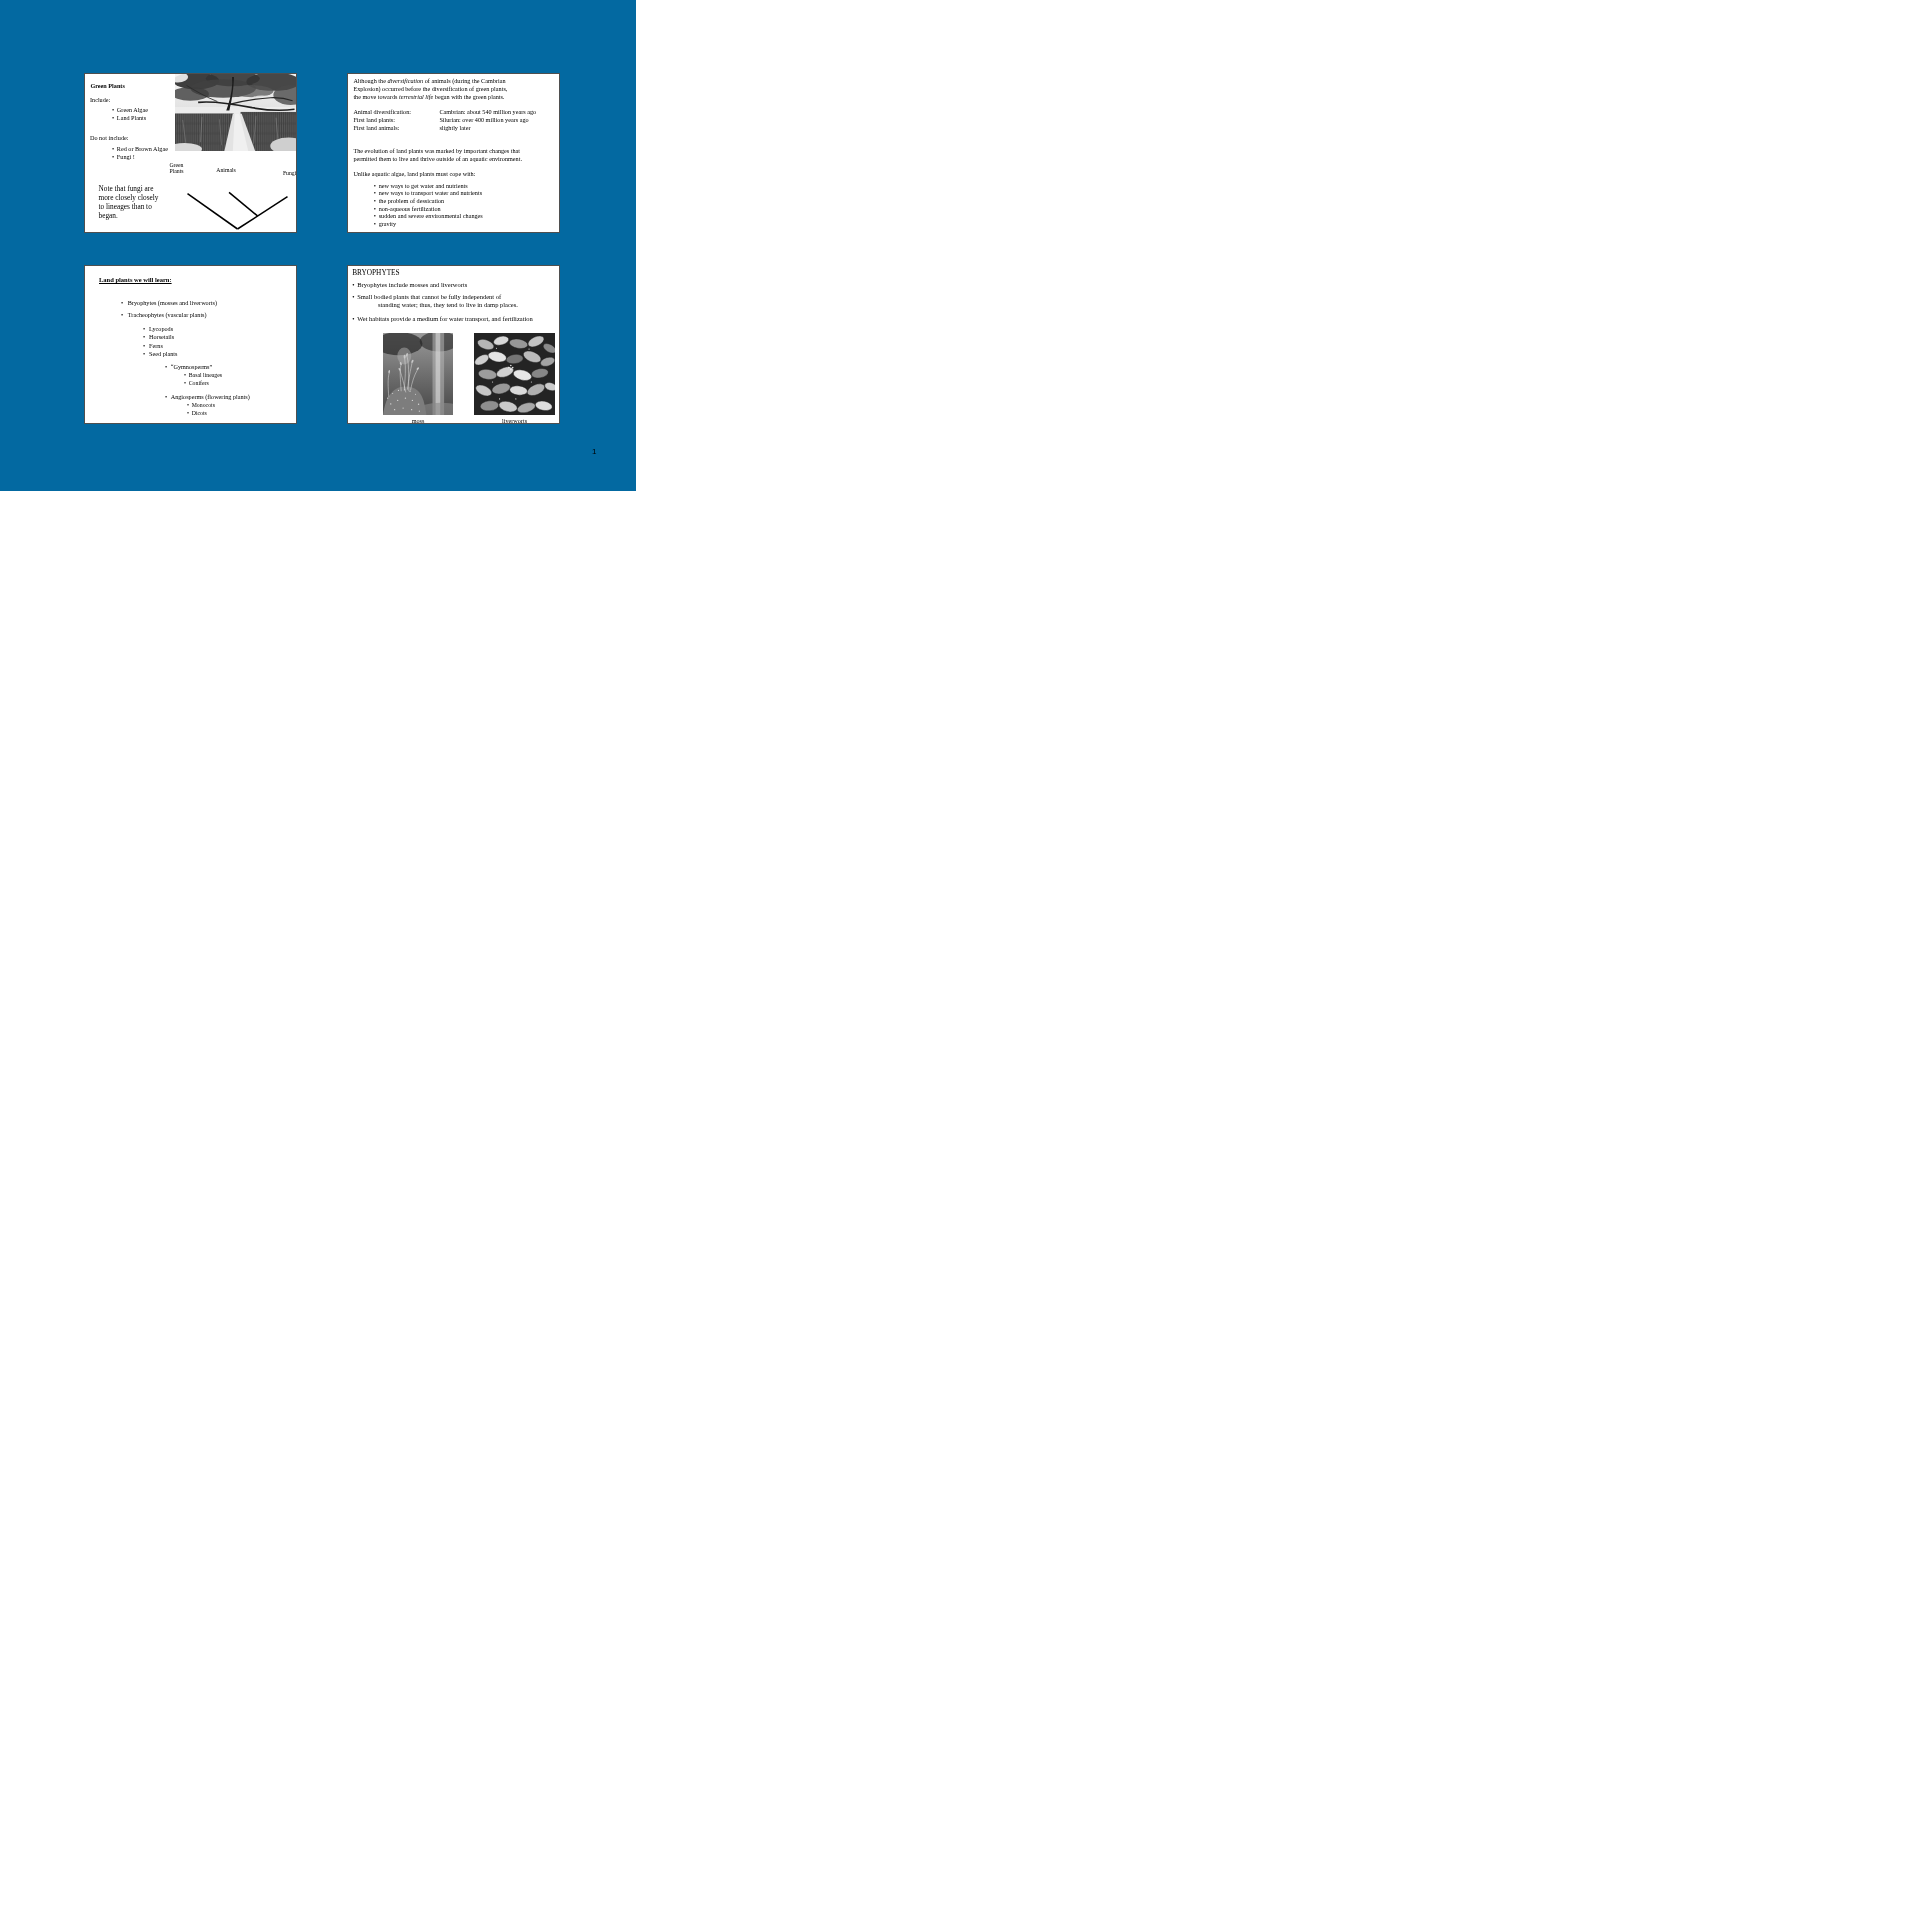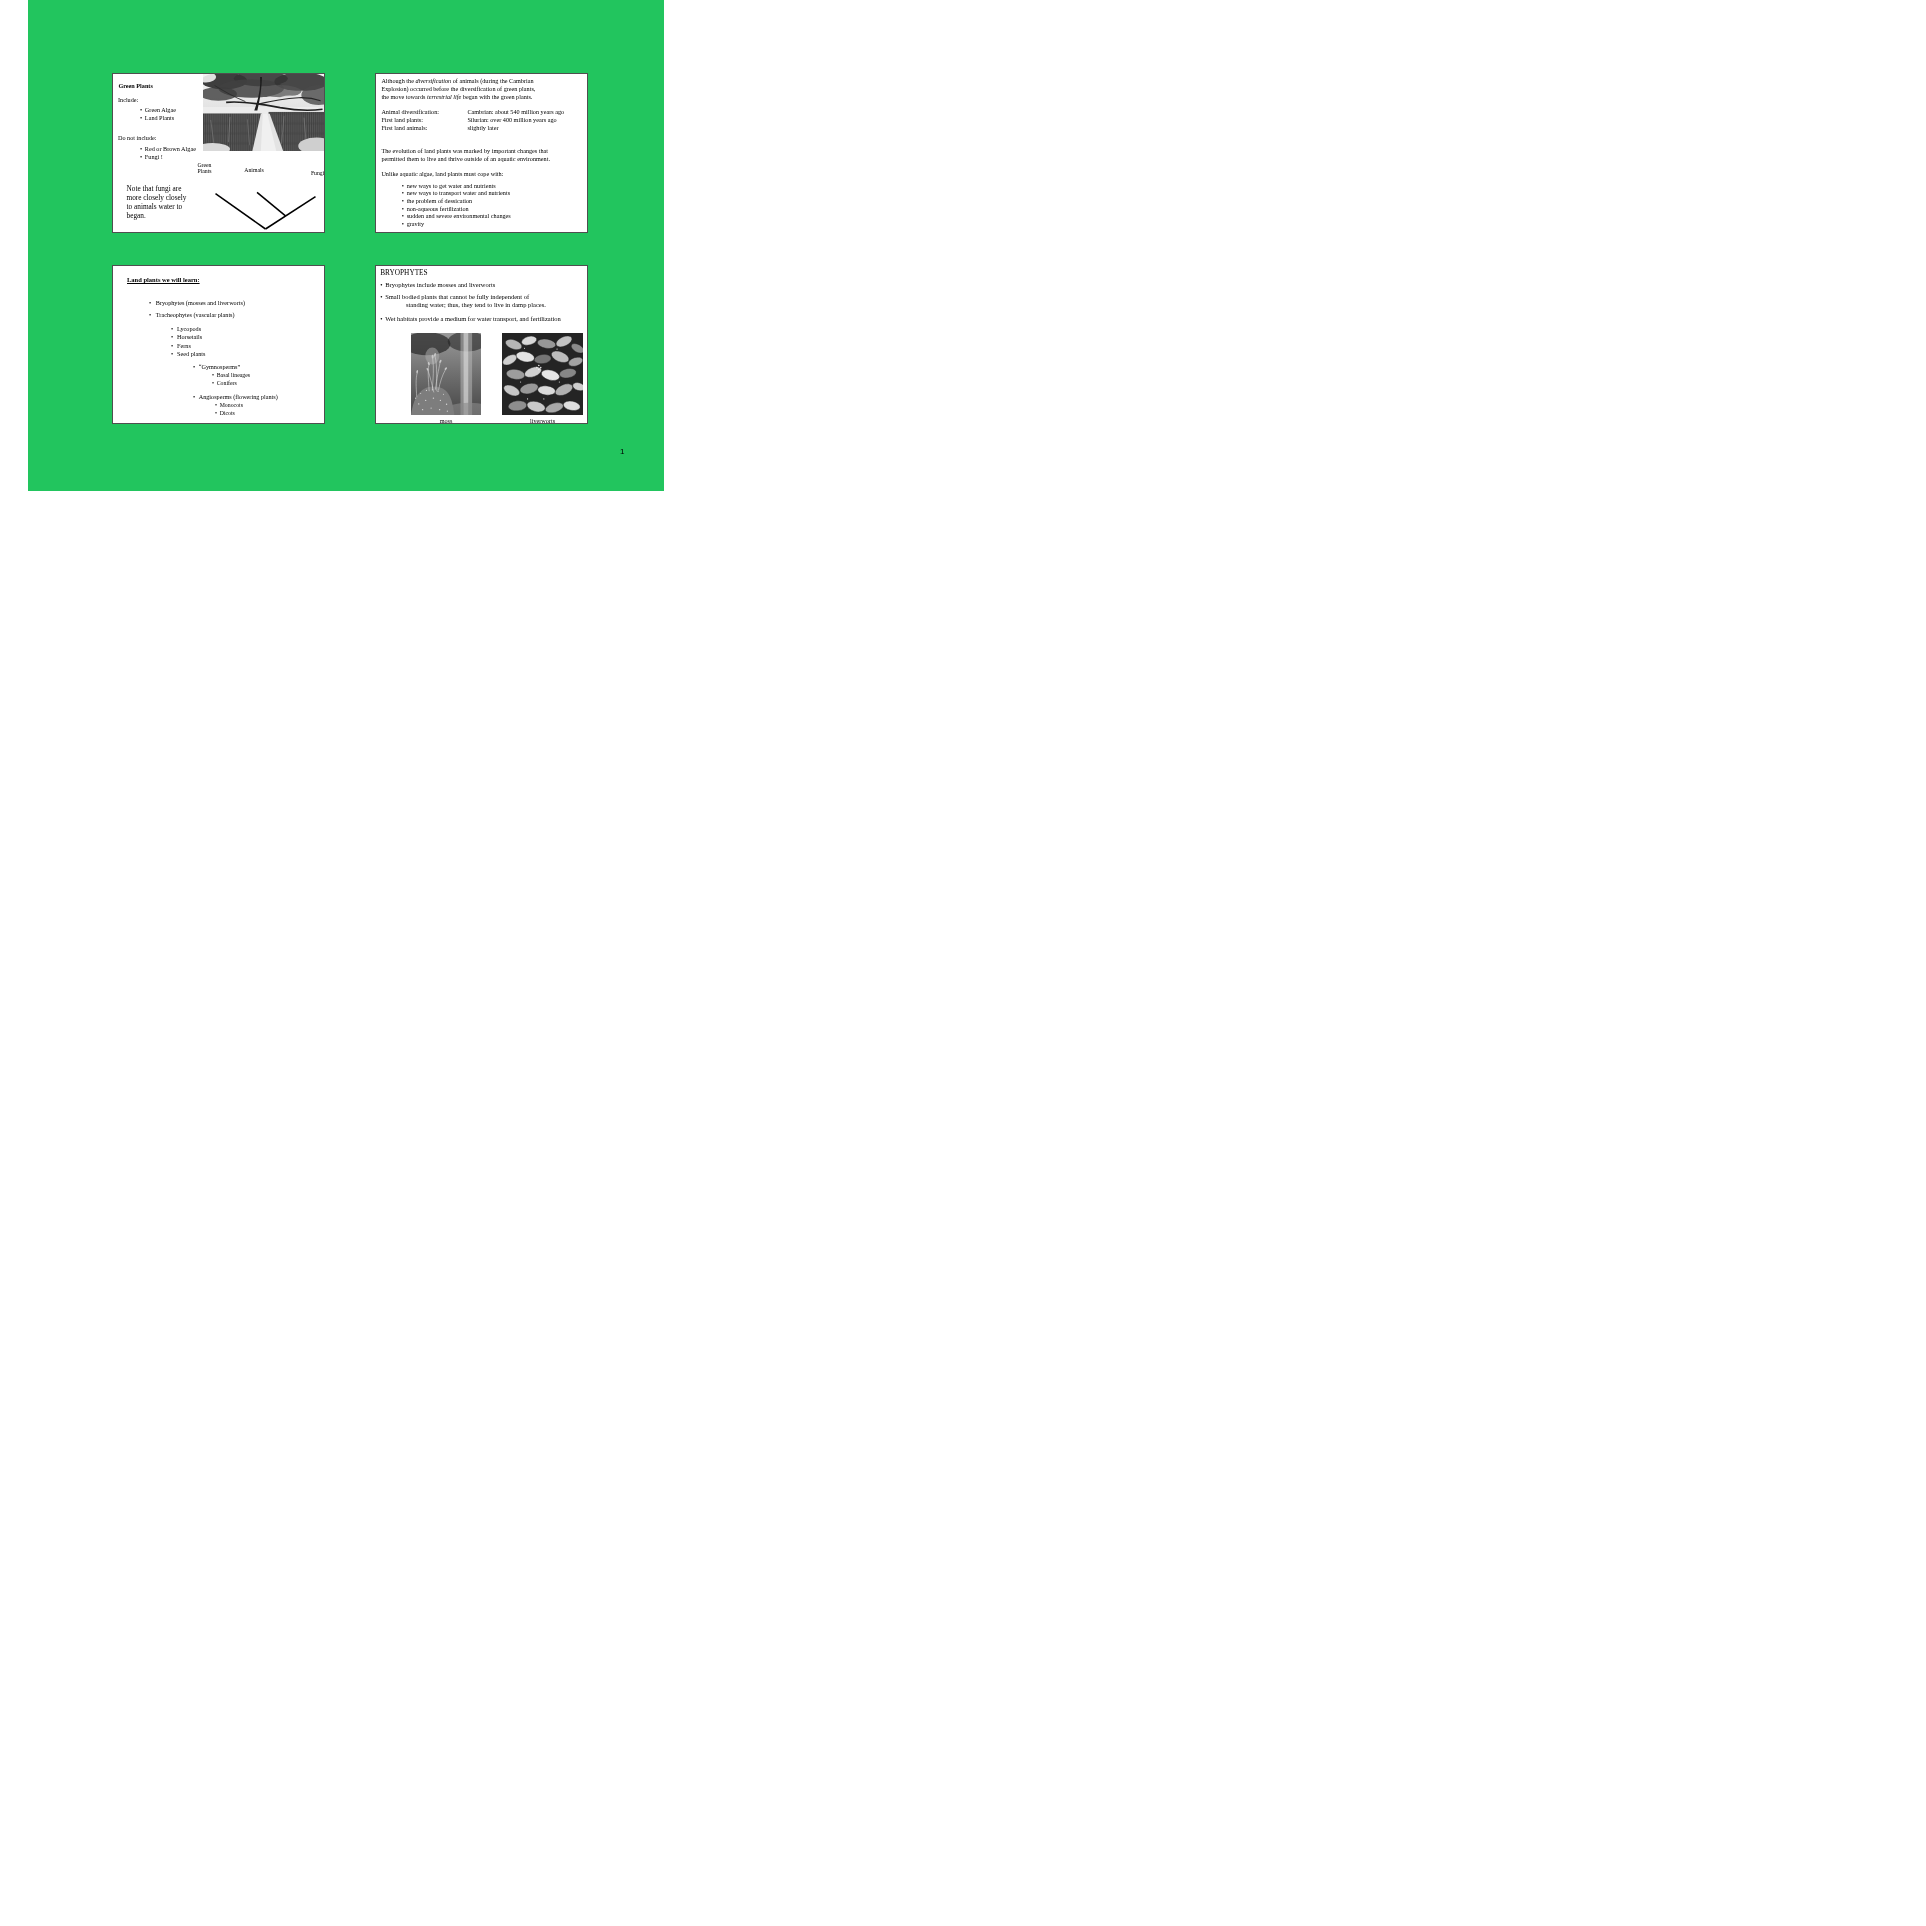--- a/index.html
+++ b/index.html
@@ -1,17 +1,17 @@
 <!DOCTYPE html>
 <html style="font-size:6.2px"><head>
 <meta charset="utf-8">
 <style>
   html,body{margin:0;padding:0;background:#ffffff;}
-  .page{position:relative;width:636px;height:491px;background:#22c55e;
-        font-family:"Liberation Serif",serif;color:#000;overflow:hidden;margin-left:28px;}
+  .page{position:relative;width:636px;height:491px;background:#0369a1;
+        font-family:"Liberation Serif",serif;color:#000;overflow:hidden;}
   .slide{position:absolute;border:0.4px solid #4f4f4f;background:#fff;box-sizing:border-box;overflow:hidden;}
   #slide1{left:84px;top:73px;width:213px;height:160px;}
   #slide2{left:347px;top:73px;width:213px;height:160px;}
   #slide3{left:84px;top:265px;width:213px;height:159px;}
   #slide4{left:347px;top:265px;width:213px;height:159px;}
   .abs{position:absolute;}
 
   
   #s1-photo{left:90px;top:0px;width:123px;height:77px;}
   #s1-title{left:5.4px;top:8px;font-size:6.2px;font-weight:bold;}
@@ -126,21 +126,21 @@
     </div>
     <div class="abs" id="s1-exclude">Do not include:</div>
     <div class="abs" id="s1-exclude-list">
       <div class="s1-li bullet">Red or Brown Algae</div>
       <div class="s1-li bullet">Fungi !</div>
     </div>
 
     <div class="abs" id="s1-note">
       <div>Note that fungi are</div>
       <div>more closely closely</div>
-      <div>to animals water to</div>
+      <div>to lineages than to</div>
       <div>began.</div>
     </div>
 
     <svg class="abs" id="s1-clad" viewBox="0 0 344 195" aria-hidden="true">
       <text x="8" y="20">Green</text>
       <text x="8" y="37">Plants</text>
       <text x="130" y="34">Animals</text>
       <text x="303" y="42">Fungi</text>
       <line class="clad-line" x1="55" y1="90" x2="185" y2="182"></line>
       <line class="clad-line" x1="315" y1="98" x2="185" y2="182"></line>

